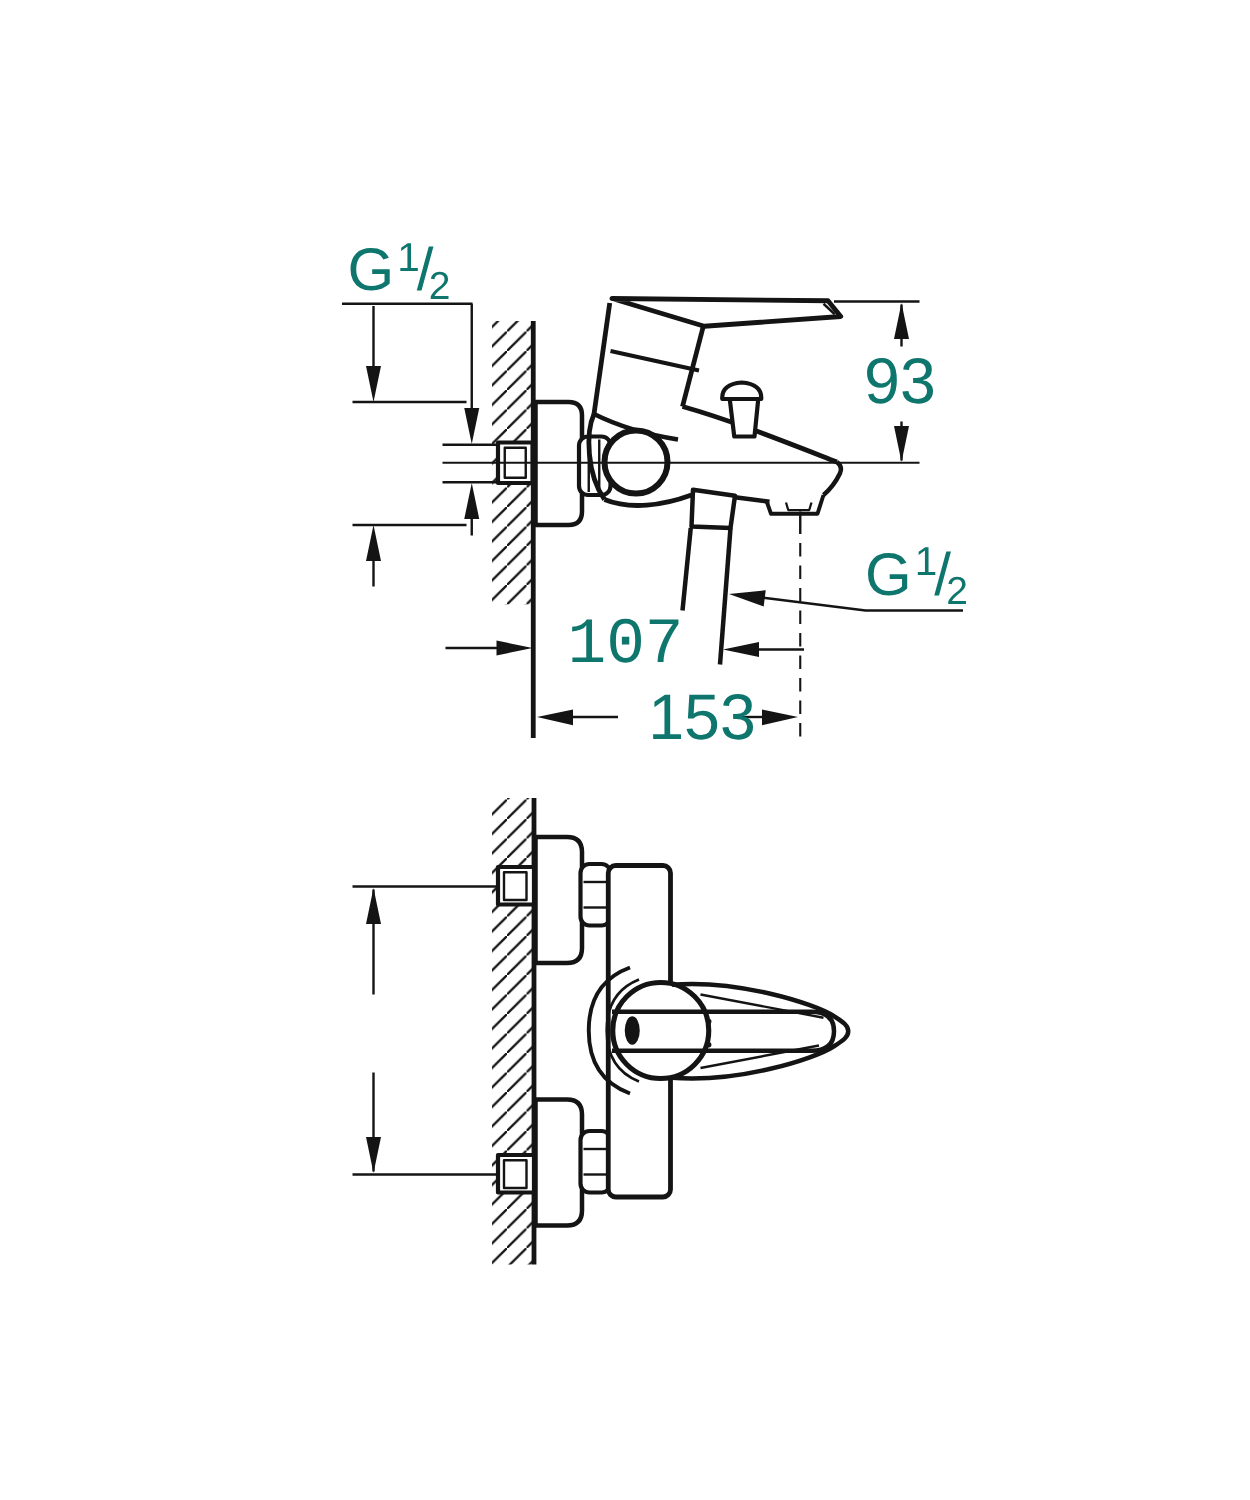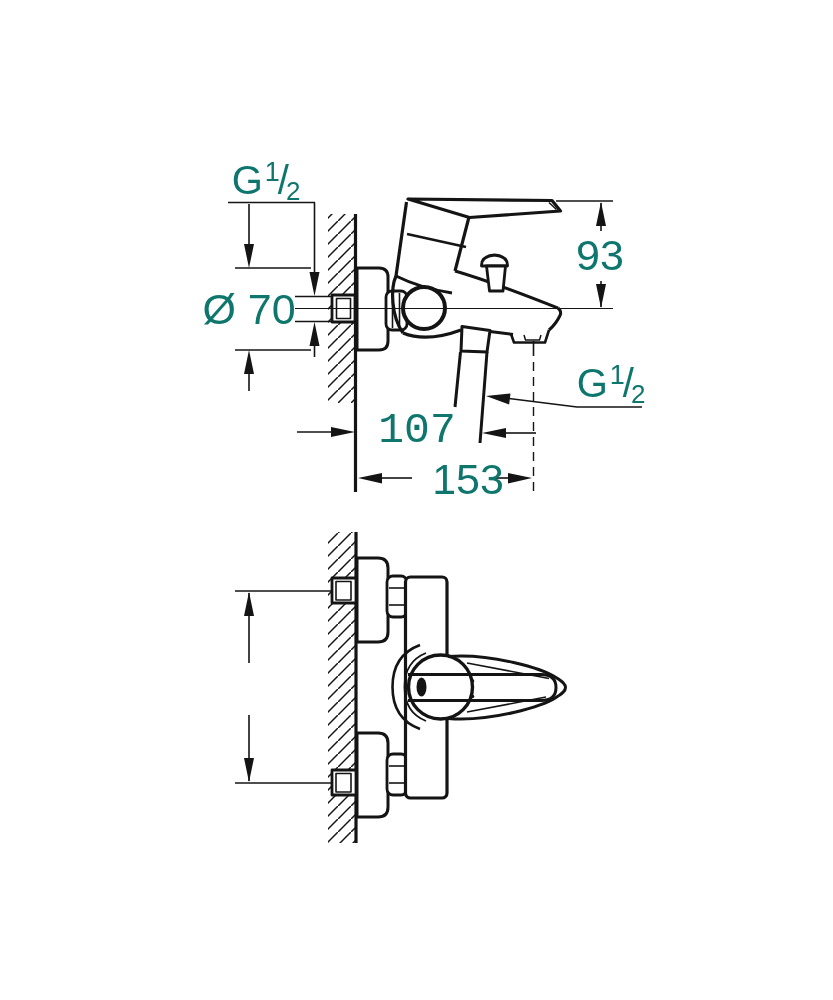--- a/index.html
+++ b/index.html
@@ -157,21 +157,20 @@
     <line x1="249" y1="715" x2="249" y2="781"></line>
     <polygon points="249,592 244,616 254,616" fill="#141414" stroke="none"></polygon>
     <polygon points="249,782 244,758 254,758" fill="#141414" stroke="none"></polygon>
   </g>
 </svg>
 
 <div class="lbl gh" style="left:266px;top:181px;">
   <span class="gh-g">G</span><span class="gh-sup">1</span><span class="gh-sl">/</span><span class="gh-sub">2</span>
 </div>
 
-<div class="lbl dim" style="left:249px;top:309px;">Ø 70</div>
 
 <div class="lbl dim" style="left:600px;top:255px;">93</div>
 
 <div class="lbl dim" style="left:417px;top:430px;font-family:Liberation Mono, monospace;">107</div>
 
 <div class="lbl dim" style="left:468px;top:479px;">153</div>
 
 <div class="lbl gh" style="left:611px;top:384px;">
   <span class="gh-g">G</span><span class="gh-sup">1</span><span class="gh-sl">/</span><span class="gh-sub">2</span>
 </div>

